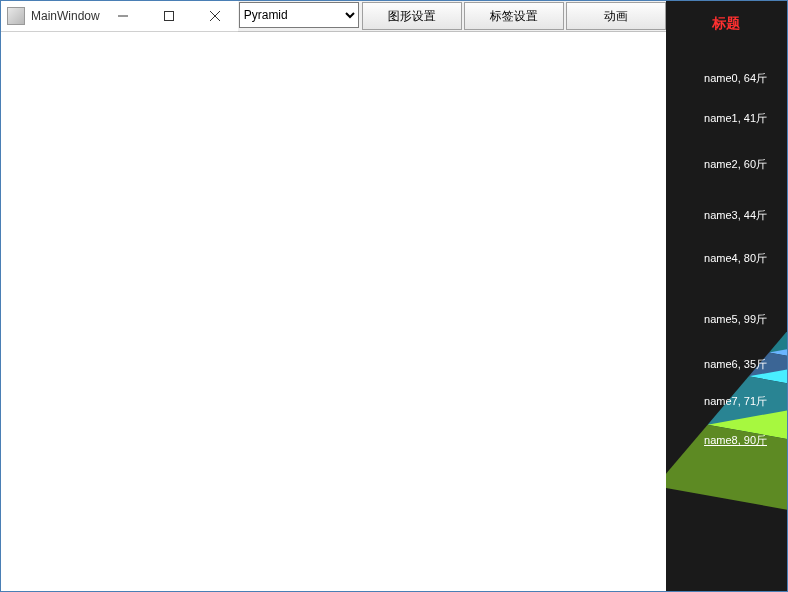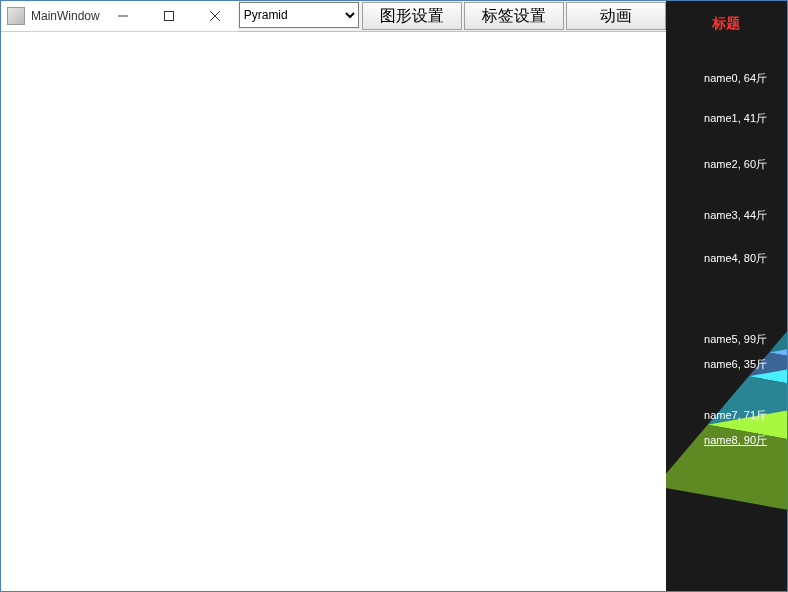--- a/index.html
+++ b/index.html
@@ -3,21 +3,21 @@
 <meta charset="utf-8">
 <style>
 html,body{margin:0;padding:0;font-family:"Microsoft YaHei","Segoe UI",sans-serif;font-size:12px;background:#fff}
 .window{width:788px;height:592px;border:1px solid #4a7fb5;box-sizing:border-box;display:flex;flex-direction:row;background:#fff}
 .titlebar{height:30px;background:#fff;display:flex;align-items:center;border-bottom:1px solid #d0d0d0}
 .titlebar .app-icon{width:16px;height:16px;margin:0 6px;background:linear-gradient(135deg,#e8e8e8,#b8b8b8);border:1px solid #999}
 .titlebar .title{flex:1;font-size:12px;color:#333}
 .titlebar .win-btn{width:46px;height:30px;display:flex;align-items:center;justify-content:center;color:#333}
 .toolbar{height:30px;background:#f0f0f0;display:flex;align-items:flex-start;border-bottom:1px solid #c0c0c0}
 .toolbar select{width:120px;height:26px;margin:1px;border:1px solid #7a7a7a;background:#fff;font-size:12px}
-.toolbar button{width:100px;height:28px;margin:1px 0 1px 2px;background:linear-gradient(#fdfdfd,#e6e6e6);border:1px solid #a0a0a0;font-size:16px;cursor:pointer}
+.toolbar button{width:100px;height:28px;margin:1px 0 1px 2px;background:linear-gradient(#fdfdfd,#e6e6e6);border:1px solid #a0a0a0;font-size:12px;cursor:pointer}
 .chart-area{flex:1;background:#1a1a1a;position:relative;overflow:hidden}
 .chart-title{position:absolute;top:14px;left:0;right:0;text-align:center;color:#ff3030;font-size:14px;font-weight:bold}
 .labels{position:absolute;right:20px;top:0;bottom:0}
 .label{position:absolute;right:0;color:#fff;font-size:11px;white-space:nowrap}
 .leader{position:absolute;height:1px;background:#888}
 svg.pyramid{position:absolute;left:0;top:0}
 </style>
 </head>
 <body>
 
@@ -81,23 +81,23 @@
         <polygon points="355,367.2587328767123 668.3647260273972,423.66438356164383 355,480.07003424657535 41.63527397260276,423.66438356164383" fill="rgb(167,248,63)"></polygon>
         <polygon points="41.63527397260276,423.66438356164383 355,480.07003424657535 355,550.79 -10.5,485" fill="rgb(93,138,35)"></polygon>
         <polygon points="355,480.07003424657535 668.3647260273972,423.66438356164383 720.5,485 355,550.79" fill="#7cb82f"></polygon>
       </svg>
     <div class="labels">
         <div class="label" style="top: 69.8082px;">name0, 64斤</div>
         <div class="label" style="top: 109.587px;">name1, 41斤</div>
         <div class="label" style="top: 156.003px;">name2, 60斤</div>
         <div class="label" style="top: 207.442px;">name3, 44斤</div>
         <div class="label" style="top: 249.695px;">name4, 80斤</div>
-        <div class="label" style="top: 310.69px; margin-top: 20px;">name5, 99斤</div>
+        <div class="label" style="top: 310.69px;">name5, 99斤</div>
         <div class="label" style="top: 356.351px;">name6, 35斤</div>
-        <div class="label" style="top: 407px;">name7, 71斤</div>
+        <div class="label" style="top: 393px;">name7, 71斤</div>
         <div class="label" style="top: 432px; text-decoration: underline;">name8, 90斤</div>
       </div>
   <div class="leader" style="top: 76.8082px; left: 373.537px; width: 316.463px;"></div>
       <div class="leader" style="top: 116.587px; left: 407.349px; width: 282.651px;"></div>
       <div class="leader" style="top: 163.003px; left: 446.803px; width: 243.197px;"></div>
       <div class="leader" style="top: 214.442px; left: 490.526px; width: 199.474px;"></div>
       <div class="leader" style="top: 256.695px; left: 526.441px; width: 163.559px;"></div>
       <div class="leader" style="top: 317.69px; left: 578.287px; width: 111.713px;"></div>
       <div class="leader" style="top: 363.351px; left: 617.098px; width: 72.9016px;"></div>
       <div class="leader" style="top: 399.471px; left: 647.8px; width: 42.1997px;"></div>

